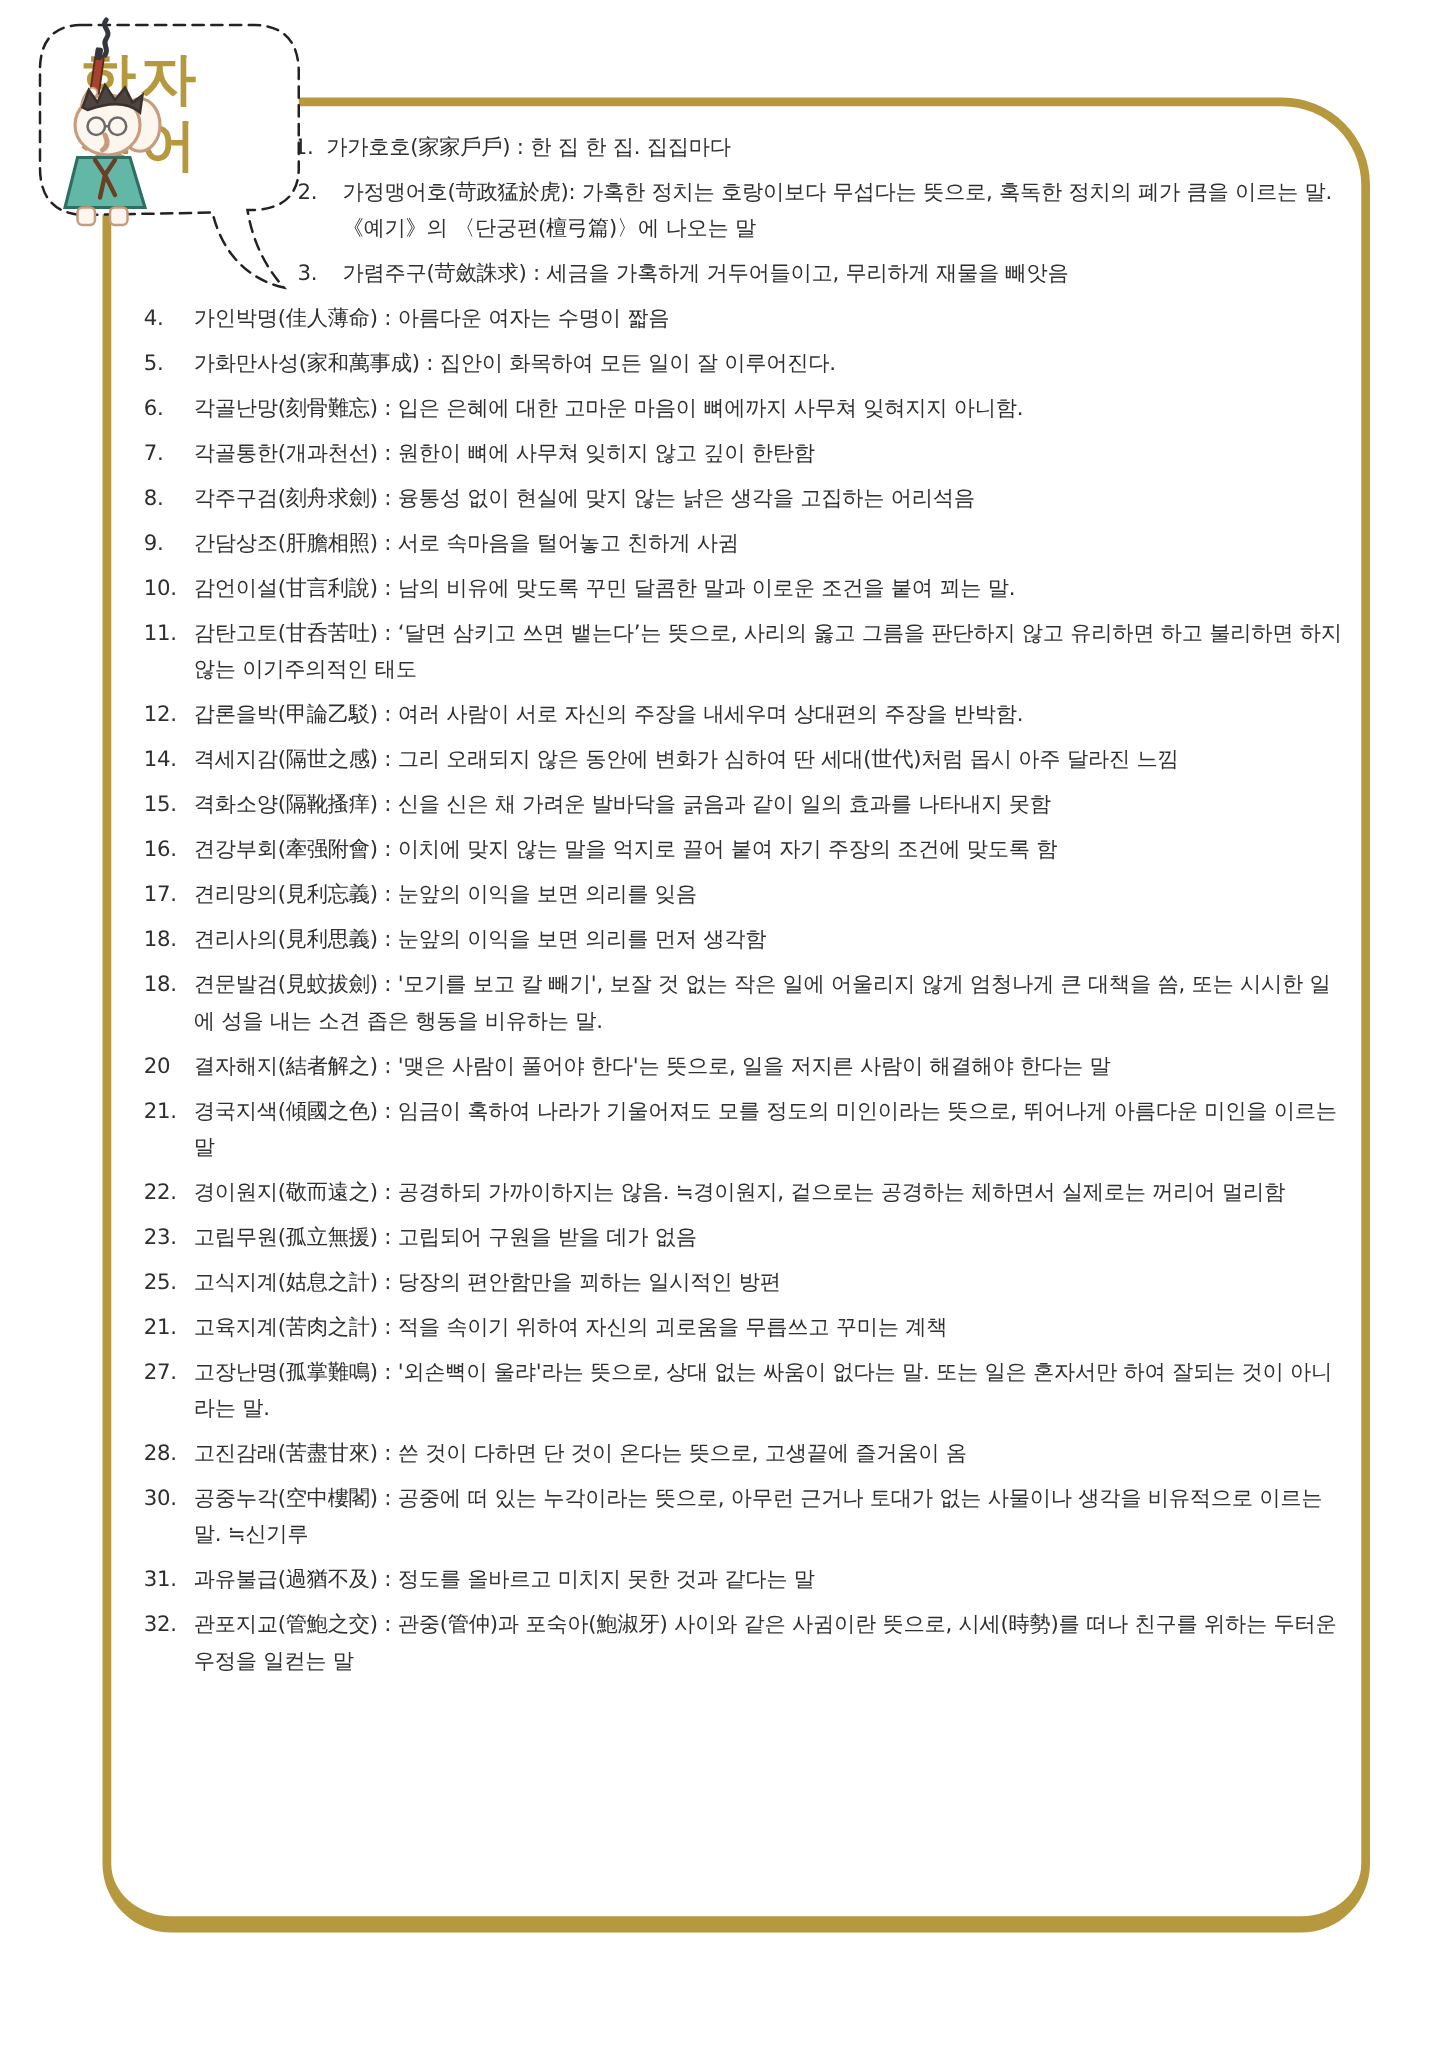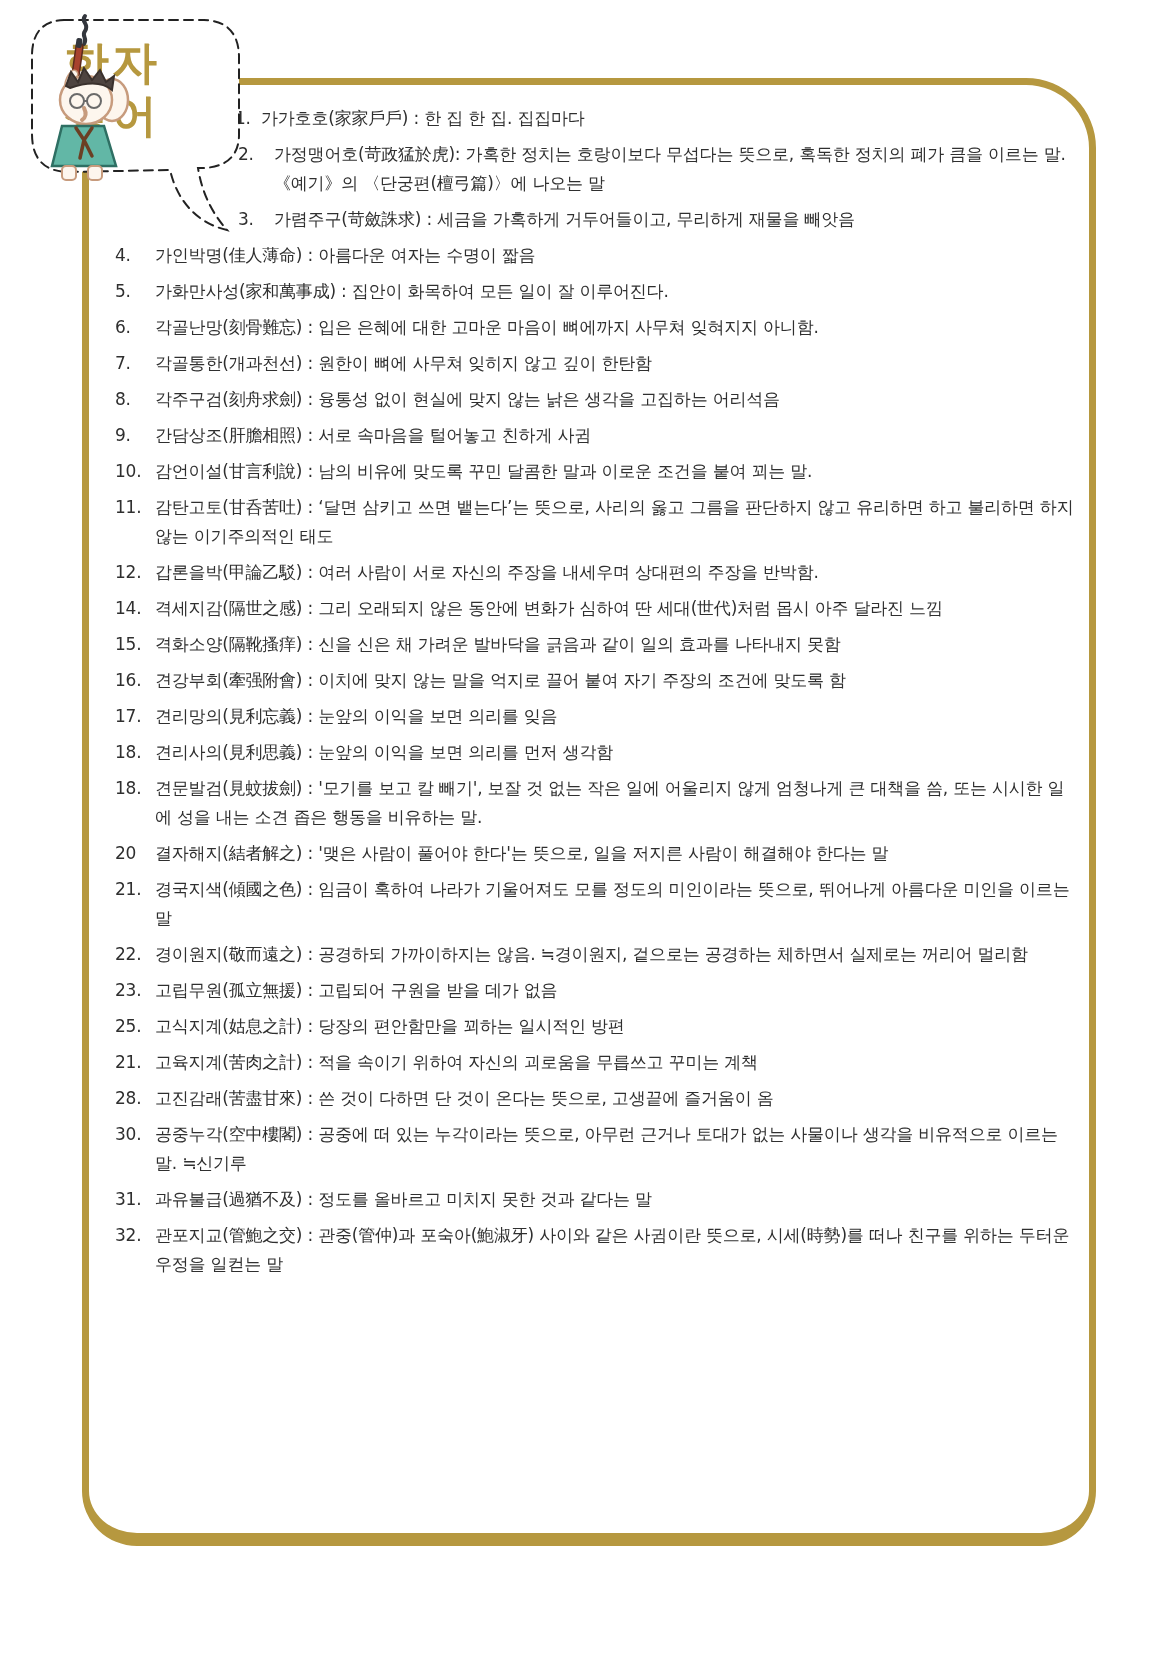--- a/index.html
+++ b/index.html
@@ -154,20 +154,24 @@
       <div class="num">23.</div>
       <div class="txt">고립무원(孤立無援) : 고립되어 구원을 받을 데가 없음</div>
     </div>
     <div class="item std">
       <div class="num">25.</div>
       <div class="txt">고식지계(姑息之計) : 당장의 편안함만을 꾀하는 일시적인 방편</div>
     </div>
     <div class="item std">
       <div class="num">21.</div>
       <div class="txt">고육지계(苦肉之計) : 적을 속이기 위하여 자신의 괴로움을 무릅쓰고 꾸미는 계책</div>
+    </div>
+    <div class="item std">
+      <div class="num">27.</div>
+      <div class="txt">고장난명(孤掌難鳴) : '외손뼉이 울랴'라는 뜻으로, 상대 없는 싸움이 없다는 말. 또는 일은 혼자서만 하여 잘되는 것이 아니라는 말.</div>
     </div>
     <div class="item std">
       <div class="num">28.</div>
       <div class="txt">고진감래(苦盡甘來) : 쓴 것이 다하면 단 것이 온다는 뜻으로, 고생끝에 즐거움이 옴</div>
     </div>
     <div class="item std">
       <div class="num">30.</div>
       <div class="txt">공중누각(空中樓閣) : 공중에 떠 있는 누각이라는 뜻으로, 아무런 근거나 토대가 없는 사물이나 생각을 비유적으로 이르는 말. ≒신기루</div>
     </div>
     <div class="item std">

